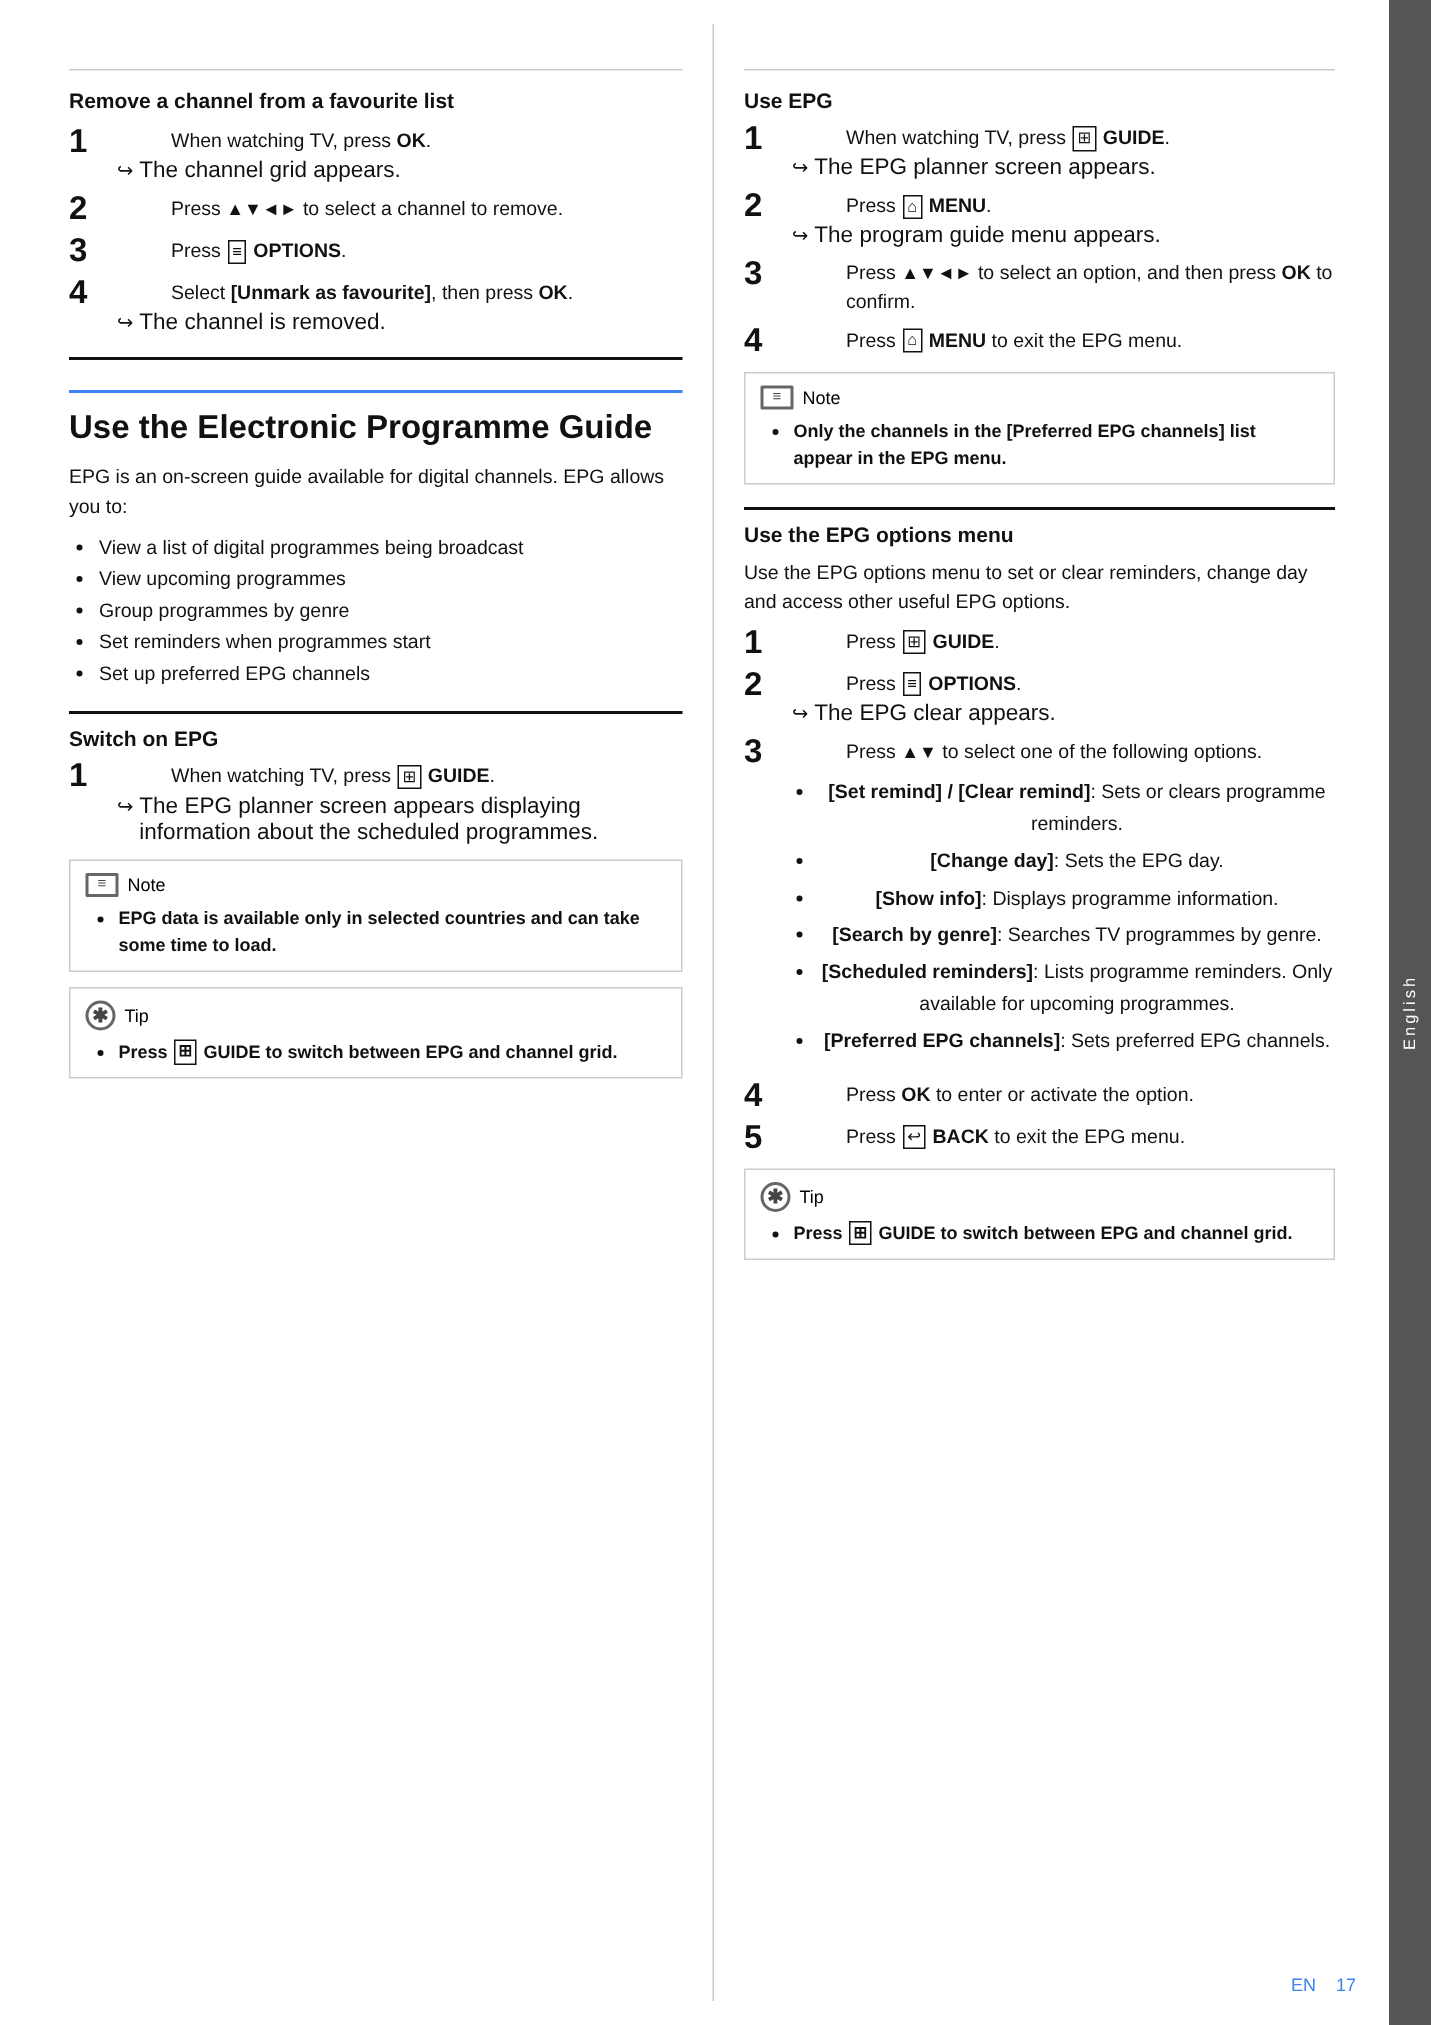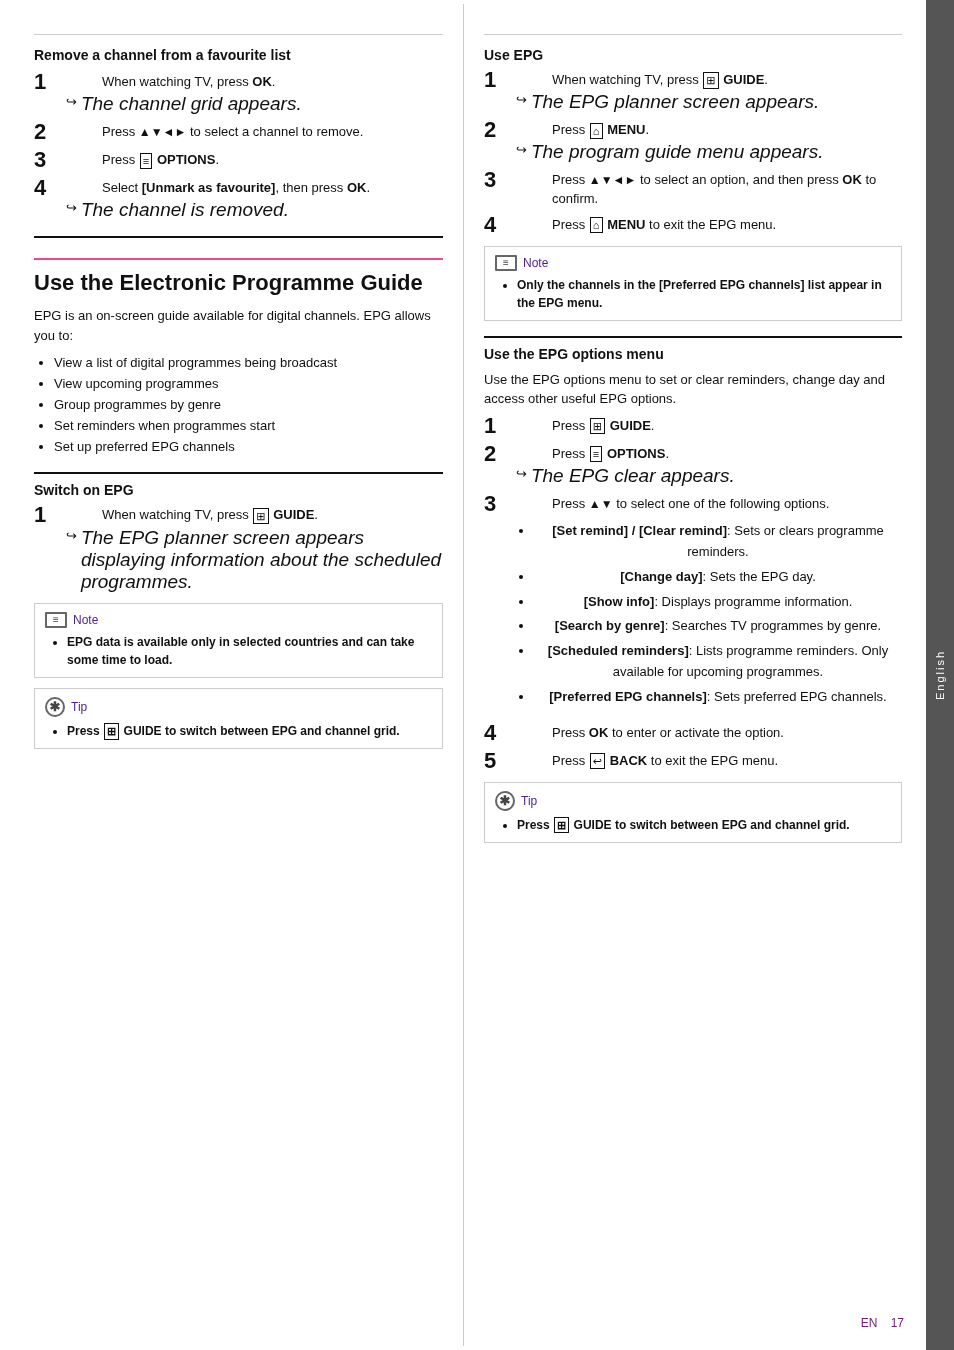--- a/index.html
+++ b/index.html
@@ -9,21 +9,21 @@
       background: #fff;
       color: #111;
       width: 954px;
       min-height: 1350px;
       position: relative;
     }
     .page {
       display: flex;
       width: 954px;
       min-height: 1350px;
-      padding: 4px;
+      padding: 16px;
       position: relative;
     }
     .sidebar-tab {
       width: 28px;
       background: #555;
       writing-mode: vertical-rl;
       text-orientation: mixed;
       display: flex;
       align-items: center;
       justify-content: center;
@@ -53,21 +53,21 @@
     }
     .section-title-small {
       font-size: 14px;
       font-weight: bold;
       margin-bottom: 10px;
     }
     .section-title-large {
       font-size: 22px;
       font-weight: bold;
       margin-bottom: 10px;
-      border-top: 2px solid #ec4899;
+      border-top: 2px solid #3b82f6;
       padding-top: 10px;
       margin-top: 20px;
     }
     .section-divider {
       border-top: 2px solid #111;
       margin: 15px 0 8px 0;
     }
     .subsection-title {
       font-size: 14px;
       font-weight: bold;
@@ -98,22 +98,21 @@
       align-items: flex-start;
       margin-top: 2px;
       margin-left: 2px;
     }
     .arrow-sym {
       font-size: 13px;
       margin-right: 4px;
       margin-top: 1px;
     }
     .arrow-text {
-      font-size: 19px;
-      font-style: italic;
+      font-size: 15px;
     }
     .inline-icon {
       display: inline-block;
       font-size: 11px;
       border: 1px solid #111;
       padding: 0 2px;
       margin: 0 1px;
       line-height: 1.3;
       vertical-align: middle;
     }
@@ -149,21 +148,21 @@
       height: 20px;
       border: 2px solid #666;
       margin-right: 6px;
       font-size: 13px;
       color: #444;
       border-radius: 50%;
       font-weight: bold;
     }
     .note-label {
       font-size: 12px;
-      color: #4c1d95;
+      color: #000000;
     }
     .note-bullet {
       padding-left: 8px;
       font-size: 12px;
       line-height: 1.5;
       font-weight: bold;
     }
     .note-bullet li {
       list-style: disc;
       margin-left: 14px;
@@ -180,21 +179,21 @@
     .bullet-list li {
       list-style: disc;
       font-size: 13px;
       line-height: 1.6;
     }
     .page-footer {
       position: absolute;
       bottom: 20px;
       right: 50px;
       font-size: 12px;
-      color: #701a75;
+      color: #3b82f6;
       text-align: right;
     }
     .nav-arrows {
       font-size: 12px;
     }
     .options-list {
       padding-left: 20px;
       margin: 8px 0;
       text-align: center;
     }

